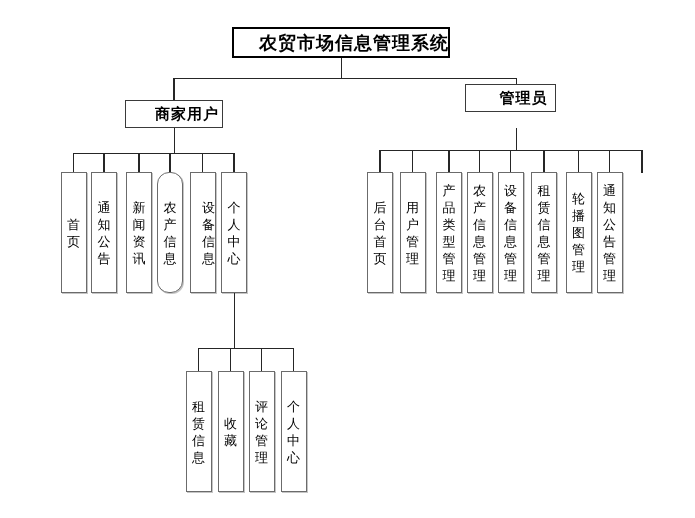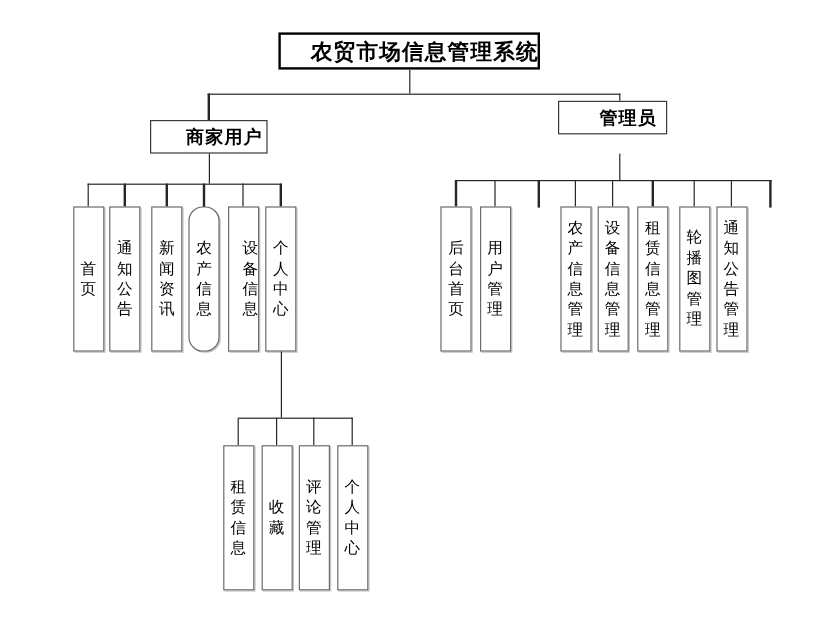--- a/index.html
+++ b/index.html
@@ -100,20 +100,21 @@
   <div class="line" style="left:448.25px; top:149.5px; width:1.5px; height:23px;"></div>
   <div class="line" style="left:478.75px; top:149.5px; width:1.5px; height:23px;"></div>
   <div class="line" style="left:509.75px; top:149.5px; width:1.5px; height:23px;"></div>
   <div class="line" style="left:543.25px; top:149.5px; width:1.5px; height:23px;"></div>
   <div class="line" style="left:577.75px; top:149.5px; width:1.5px; height:23px;"></div>
   <div class="line" style="left:608.75px; top:149.5px; width:1.5px; height:23px;"></div>
   <div class="line" style="left:641.25px; top:149.5px; width:1.5px; height:23px;"></div>
 
   <div class="leaf row1" style="left:367px;text-align:center;">后台首页</div>
   <div class="leaf row1" style="left:399.5px;">用户管理</div>
+  <div class="leaf row1" style="left:436px;">产品类型管理</div>
   <div class="leaf row1" style="left:466.5px;">农产信息管理</div>
   <div class="leaf row1" style="left:497.5px;">设备信息管理</div>
   <div class="leaf row1" style="left:531px;">租赁信息管理</div>
   <div class="leaf row1" style="left:565.5px;">轮播图管理</div>
   <div class="leaf row1" style="left:596.5px;">通知公告管理</div>
 
   <div class="line" style="left:233.5px; top:293px; width:1.5px; height:55px;"></div>
   <div class="line" style="left:198.5px; top:347.5px; width:95.75px; height:1.5px;"></div>
   <div class="line" style="left:197.75px; top:347.5px; width:1.5px; height:24px;"></div>
   <div class="line" style="left:229.75px; top:347.5px; width:1.5px; height:24px;"></div>

